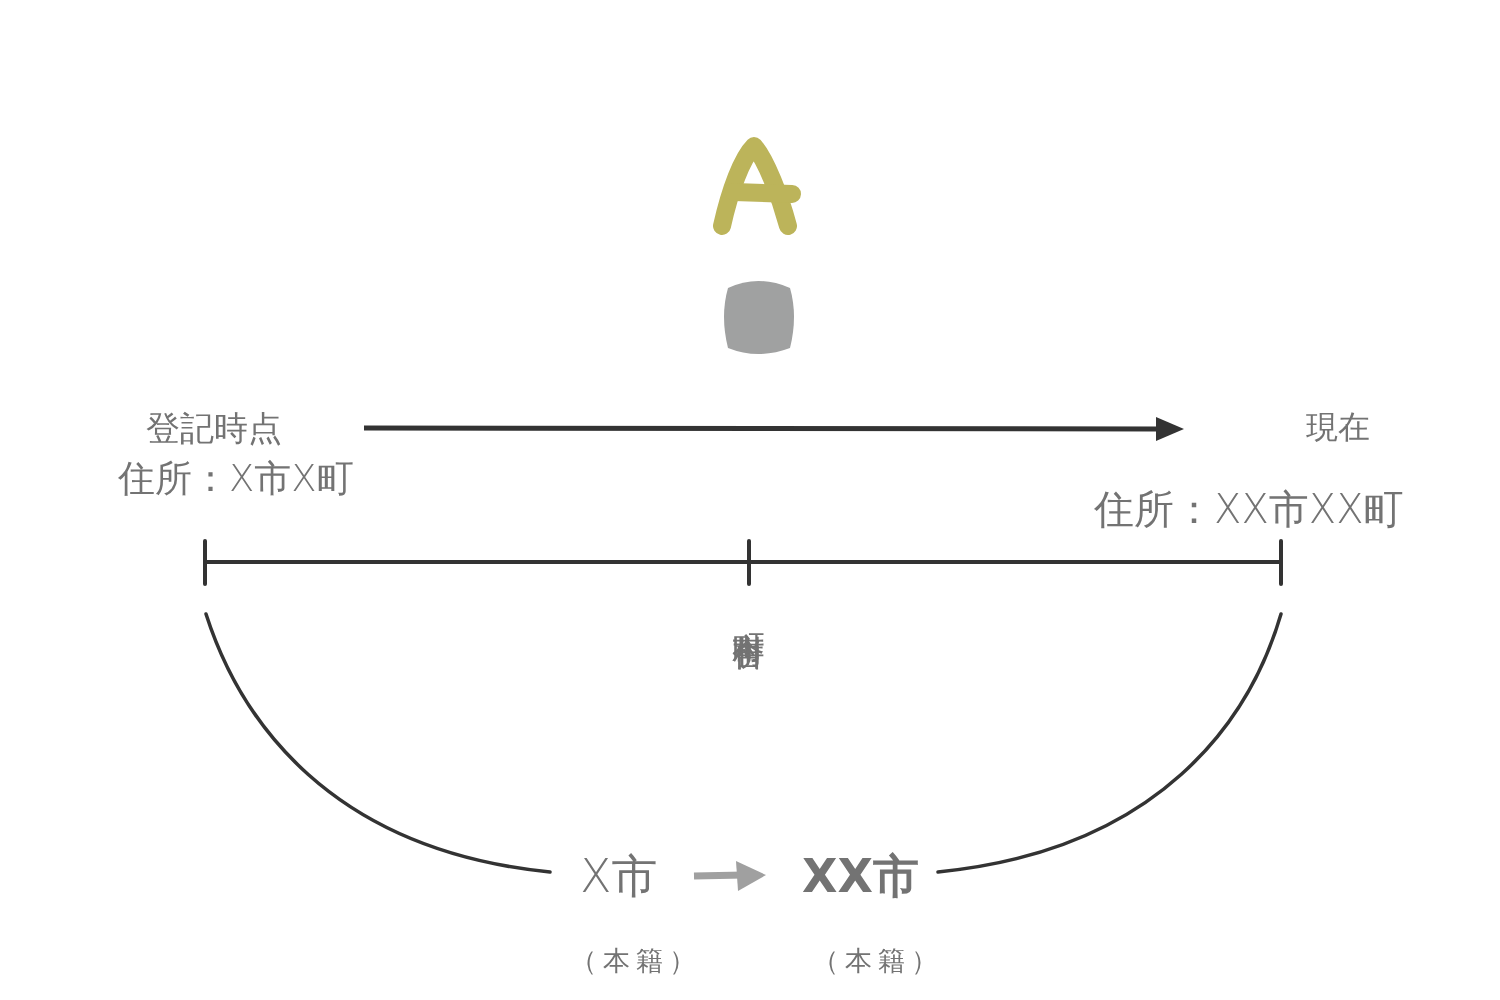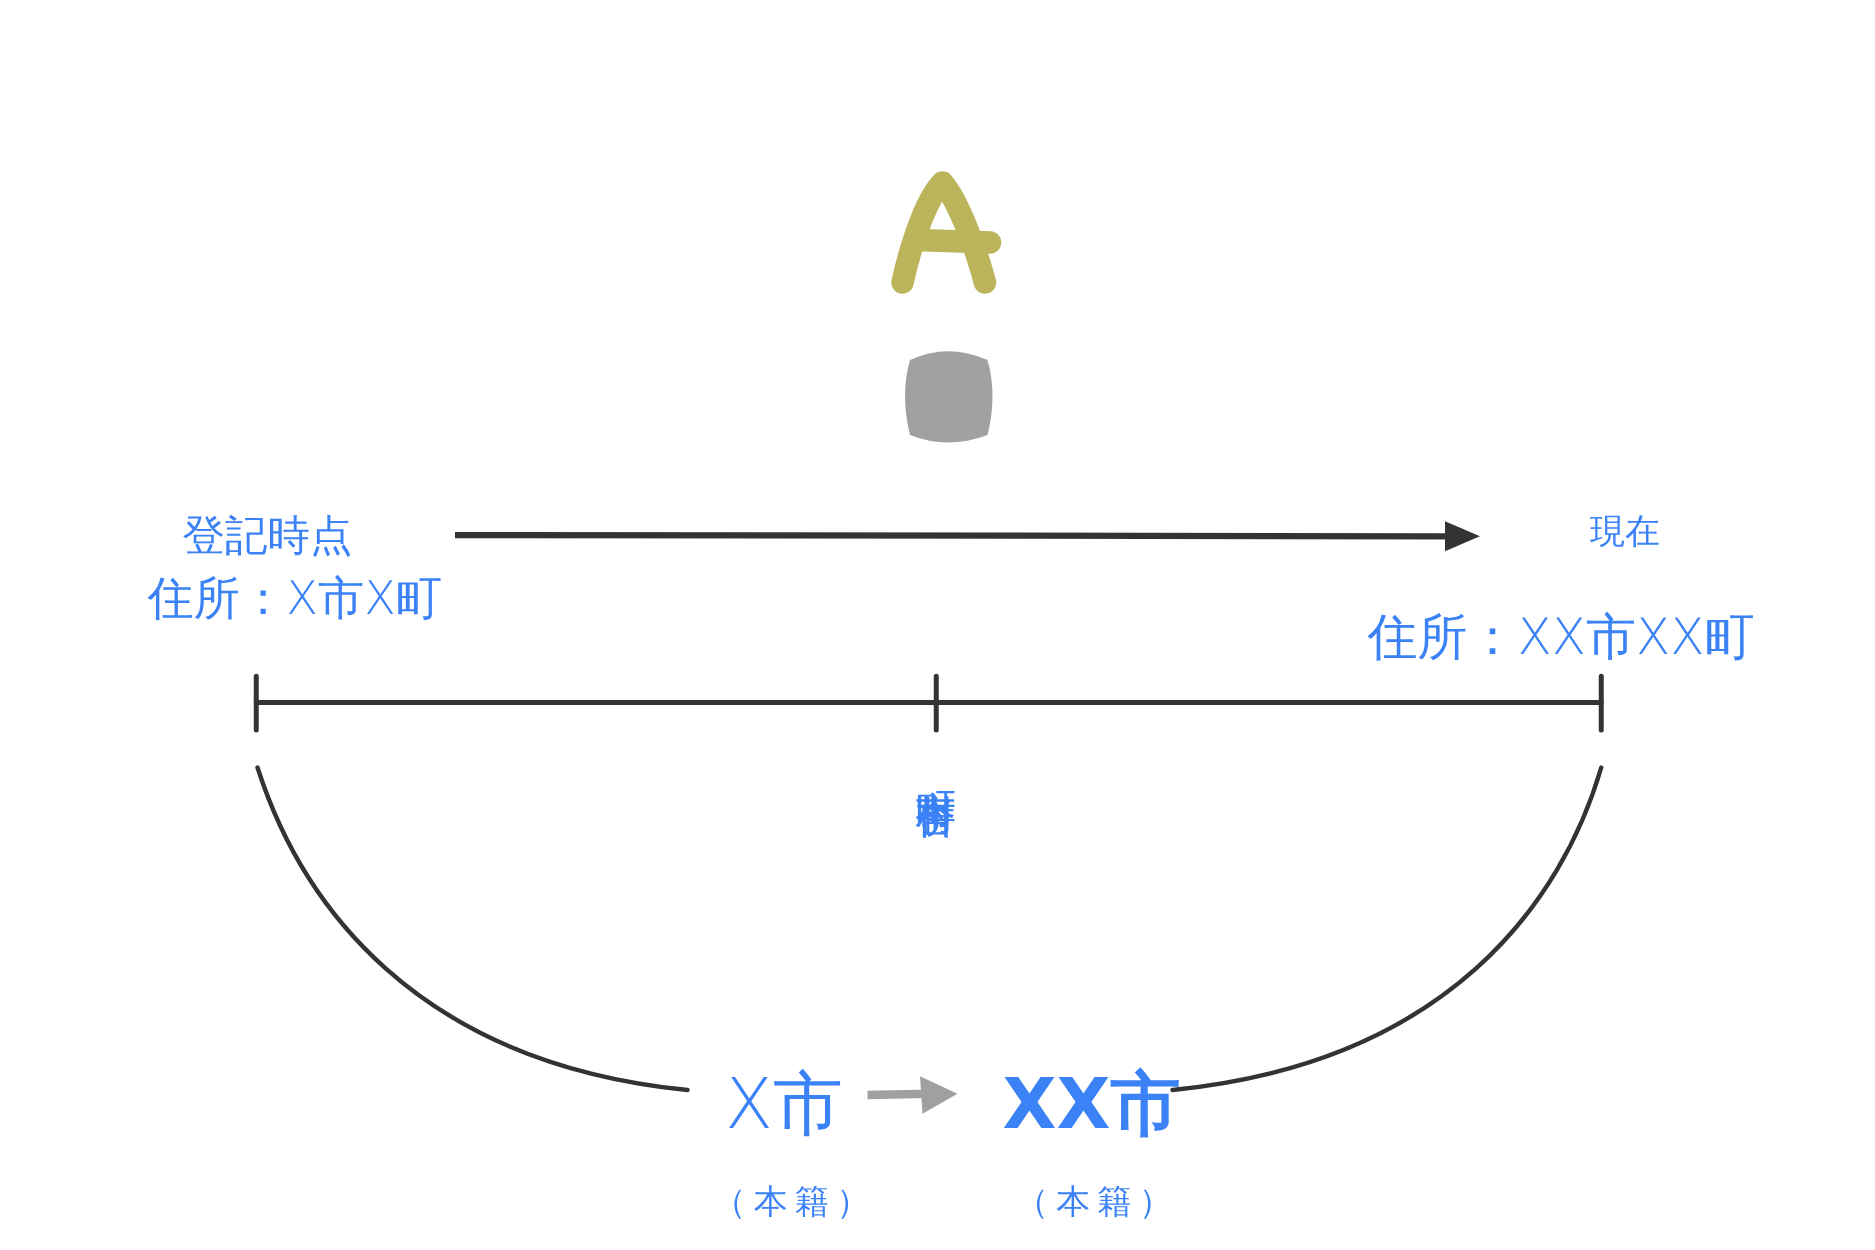--- a/index.html
+++ b/index.html
@@ -1,26 +1,26 @@
 <!DOCTYPE html>
 <html><head>
   <meta charset="utf-8">
   <style>
     html, body { margin: 0; padding: 0; background: #ffffff; }
     body { width: 1500px; height: 1000px; position: relative; overflow: hidden;
            font-family: "DejaVu Sans", sans-serif; color: #1a1a1a; }
     svg.canvas { position: absolute; left: 0; top: 0; }
-    .lbl { position: absolute; white-space: nowrap; color: #3b82f6; font-weight: 300; }
+    .lbl { position: absolute; white-space: nowrap; color: #737373; font-weight: 300; }
     .title-left { left: 146px; top: 406px; font-size: 34px; }
-    .title-right { left: 1272px; top: 406px; font-size: 28px; }
+    .title-right { left: 1306px; top: 406px; font-size: 32px; }
     .addr-left { left: 118px; top: 454px; font-size: 37px; }
     .addr-right { left: 1094px; top: 482px; font-size: 40px; }
     .vertical { position: absolute; left: 733px; top: 606px; font-size: 32px;
                 writing-mode: vertical-rl; line-height: 32px; letter-spacing: 2px; }
-    .city { position: absolute; font-size: 56px; top: 846px; }
+    .city { position: absolute; font-size: 46px; top: 846px; }
     .city-x { left: 580px; }
     .city-xx { left: 802px; font-weight: bold; }
     .sub { position: absolute; font-size: 27px; top: 912px; letter-spacing: 6px; margin-top: 31px; }
     .sub-x { left: 570px; }
     .sub-xx { left: 812px; }
   </style>
 </head>
 <body>
 
 <svg class="canvas" width="1500" height="1000" viewBox="0 0 1500 1000">

